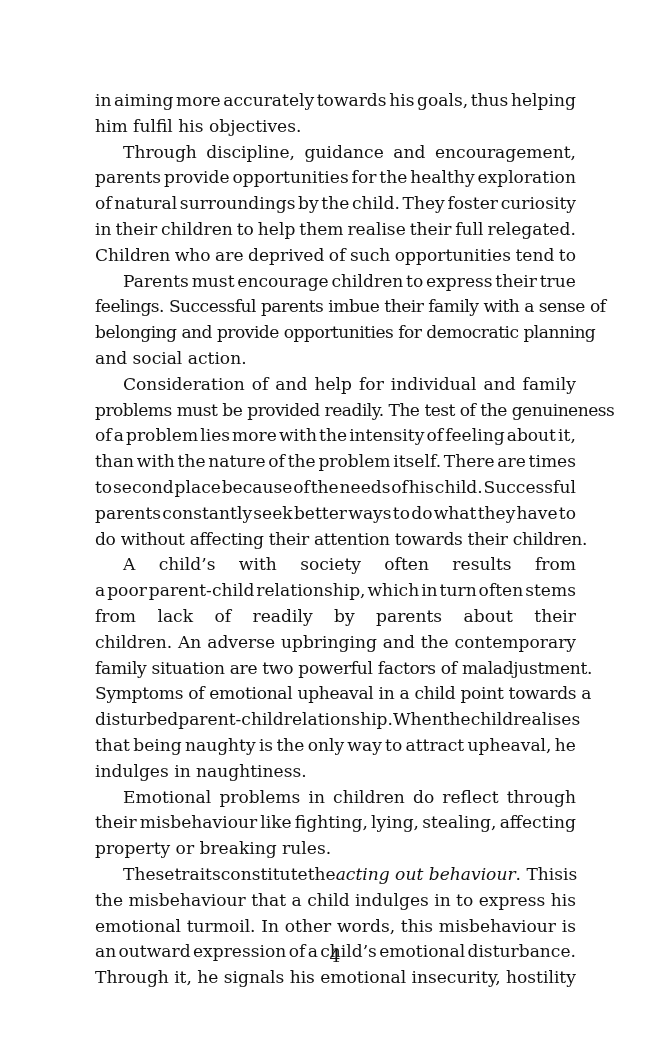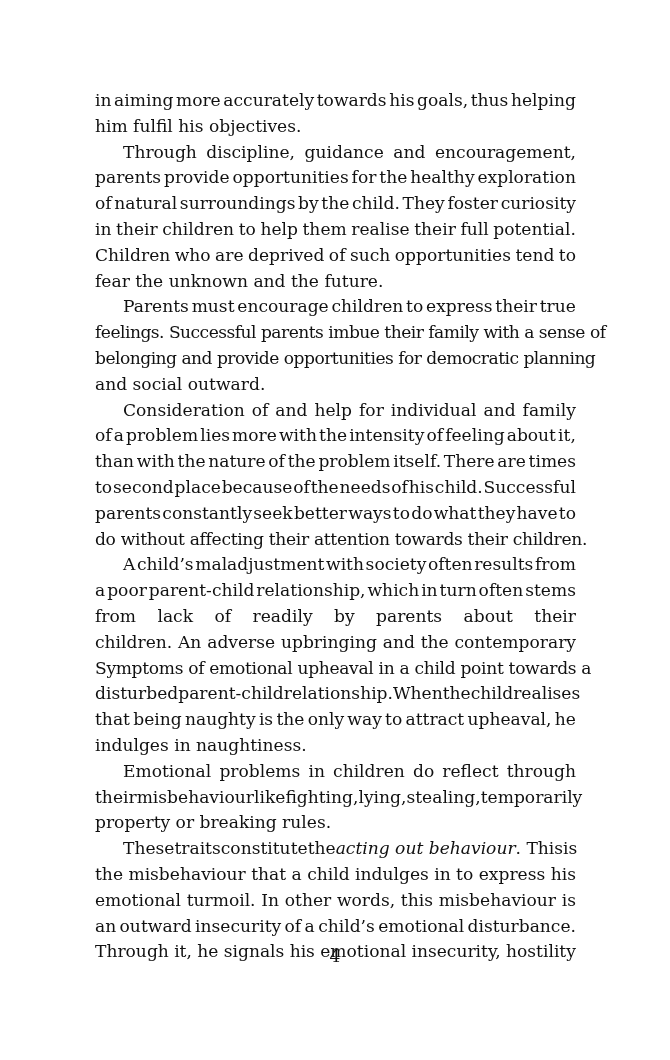--- a/index.html
+++ b/index.html
@@ -113,63 +113,63 @@
       <div class="ln just">
         <span>in</span>
           <span>their</span>
           <span>children</span>
           <span>to</span>
           <span>help</span>
           <span>them</span>
           <span>realise</span>
           <span>their</span>
           <span>full</span>
-          <span>potential.</span>
+          <span>relegated.</span>
       </div>
       <div class="ln just">
         <span>Children</span>
           <span>who</span>
           <span>are</span>
           <span>deprived</span>
           <span>of</span>
           <span>such</span>
           <span>opportunities</span>
           <span>tend</span>
           <span>to</span>
       </div>
-      <div class="ln last">fear the unknown and the future.</div>
     </div>
 
     <div class="para">
       <div class="ln just indent">
         <span>Parents</span>
           <span>must</span>
           <span>encourage</span>
           <span>children</span>
           <span>to</span>
           <span>express</span>
           <span>their</span>
           <span>true</span>
       </div>
       <div class="ln last tighter">feelings. Successful parents imbue their family with a sense of</div>
       <div class="ln last tighter">belonging and provide opportunities for democratic planning</div>
-      <div class="ln last">and social outward.</div>
+      <div class="ln last">and social action.</div>
     </div>
 
     <div class="para">
       <div class="ln just indent">
         <span>Consideration</span>
           <span>of</span>
           <span>and</span>
           <span>help</span>
           <span>for</span>
           <span>individual</span>
           <span>and</span>
           <span>family</span>
       </div>
+      <div class="ln last tighter">problems must be provided readily. The test of the genuineness</div>
       <div class="ln just">
         <span>of</span>
           <span>a</span>
           <span>problem</span>
           <span>lies</span>
           <span>more</span>
           <span>with</span>
           <span>the</span>
           <span>intensity</span>
           <span>of</span>
@@ -216,21 +216,20 @@
           <span>have</span>
           <span>to</span>
       </div>
       <div class="ln last tight">do without affecting their attention towards their children.</div>
     </div>
 
     <div class="para">
       <div class="ln just indent">
         <span>A</span>
           <span>child’s</span>
-          <span>maladjustment</span>
           <span>with</span>
           <span>society</span>
           <span>often</span>
           <span>results</span>
           <span>from</span>
       </div>
       <div class="ln just">
         <span>a</span>
           <span>poor</span>
           <span>parent-child</span>
@@ -253,20 +252,21 @@
       </div>
       <div class="ln just">
         <span>children.</span>
           <span>An</span>
           <span>adverse</span>
           <span>upbringing</span>
           <span>and</span>
           <span>the</span>
           <span>contemporary</span>
       </div>
+      <div class="ln last tight">family situation are two powerful factors of maladjustment.</div>
       <div class="ln last tight">Symptoms of emotional upheaval in a child point towards a</div>
       <div class="ln just">
         <span>disturbed</span>
           <span>parent-child</span>
           <span>relationship.</span>
           <span>When</span>
           <span>the</span>
           <span>child</span>
           <span>realises</span>
       </div>
@@ -296,21 +296,21 @@
           <span>reflect</span>
           <span>through</span>
       </div>
       <div class="ln just">
         <span>their</span>
           <span>misbehaviour</span>
           <span>like</span>
           <span>fighting,</span>
           <span>lying,</span>
           <span>stealing,</span>
-          <span>temporarily</span>
+          <span>affecting</span>
       </div>
       <div class="ln last">property or breaking rules.</div>
     </div>
 
     <div class="para">
       <div class="ln just indent">
         <span>These</span>
           <span>traits</span>
           <span>constitute</span>
           <span>the</span>
@@ -336,21 +336,21 @@
           <span>In</span>
           <span>other</span>
           <span>words,</span>
           <span>this</span>
           <span>misbehaviour</span>
           <span>is</span>
       </div>
       <div class="ln just">
         <span>an</span>
           <span>outward</span>
-          <span>insecurity</span>
+          <span>expression</span>
           <span>of</span>
           <span>a</span>
           <span>child’s</span>
           <span>emotional</span>
           <span>disturbance.</span>
       </div>
       <div class="ln just">
         <span>Through</span>
           <span>it,</span>
           <span>he</span>

